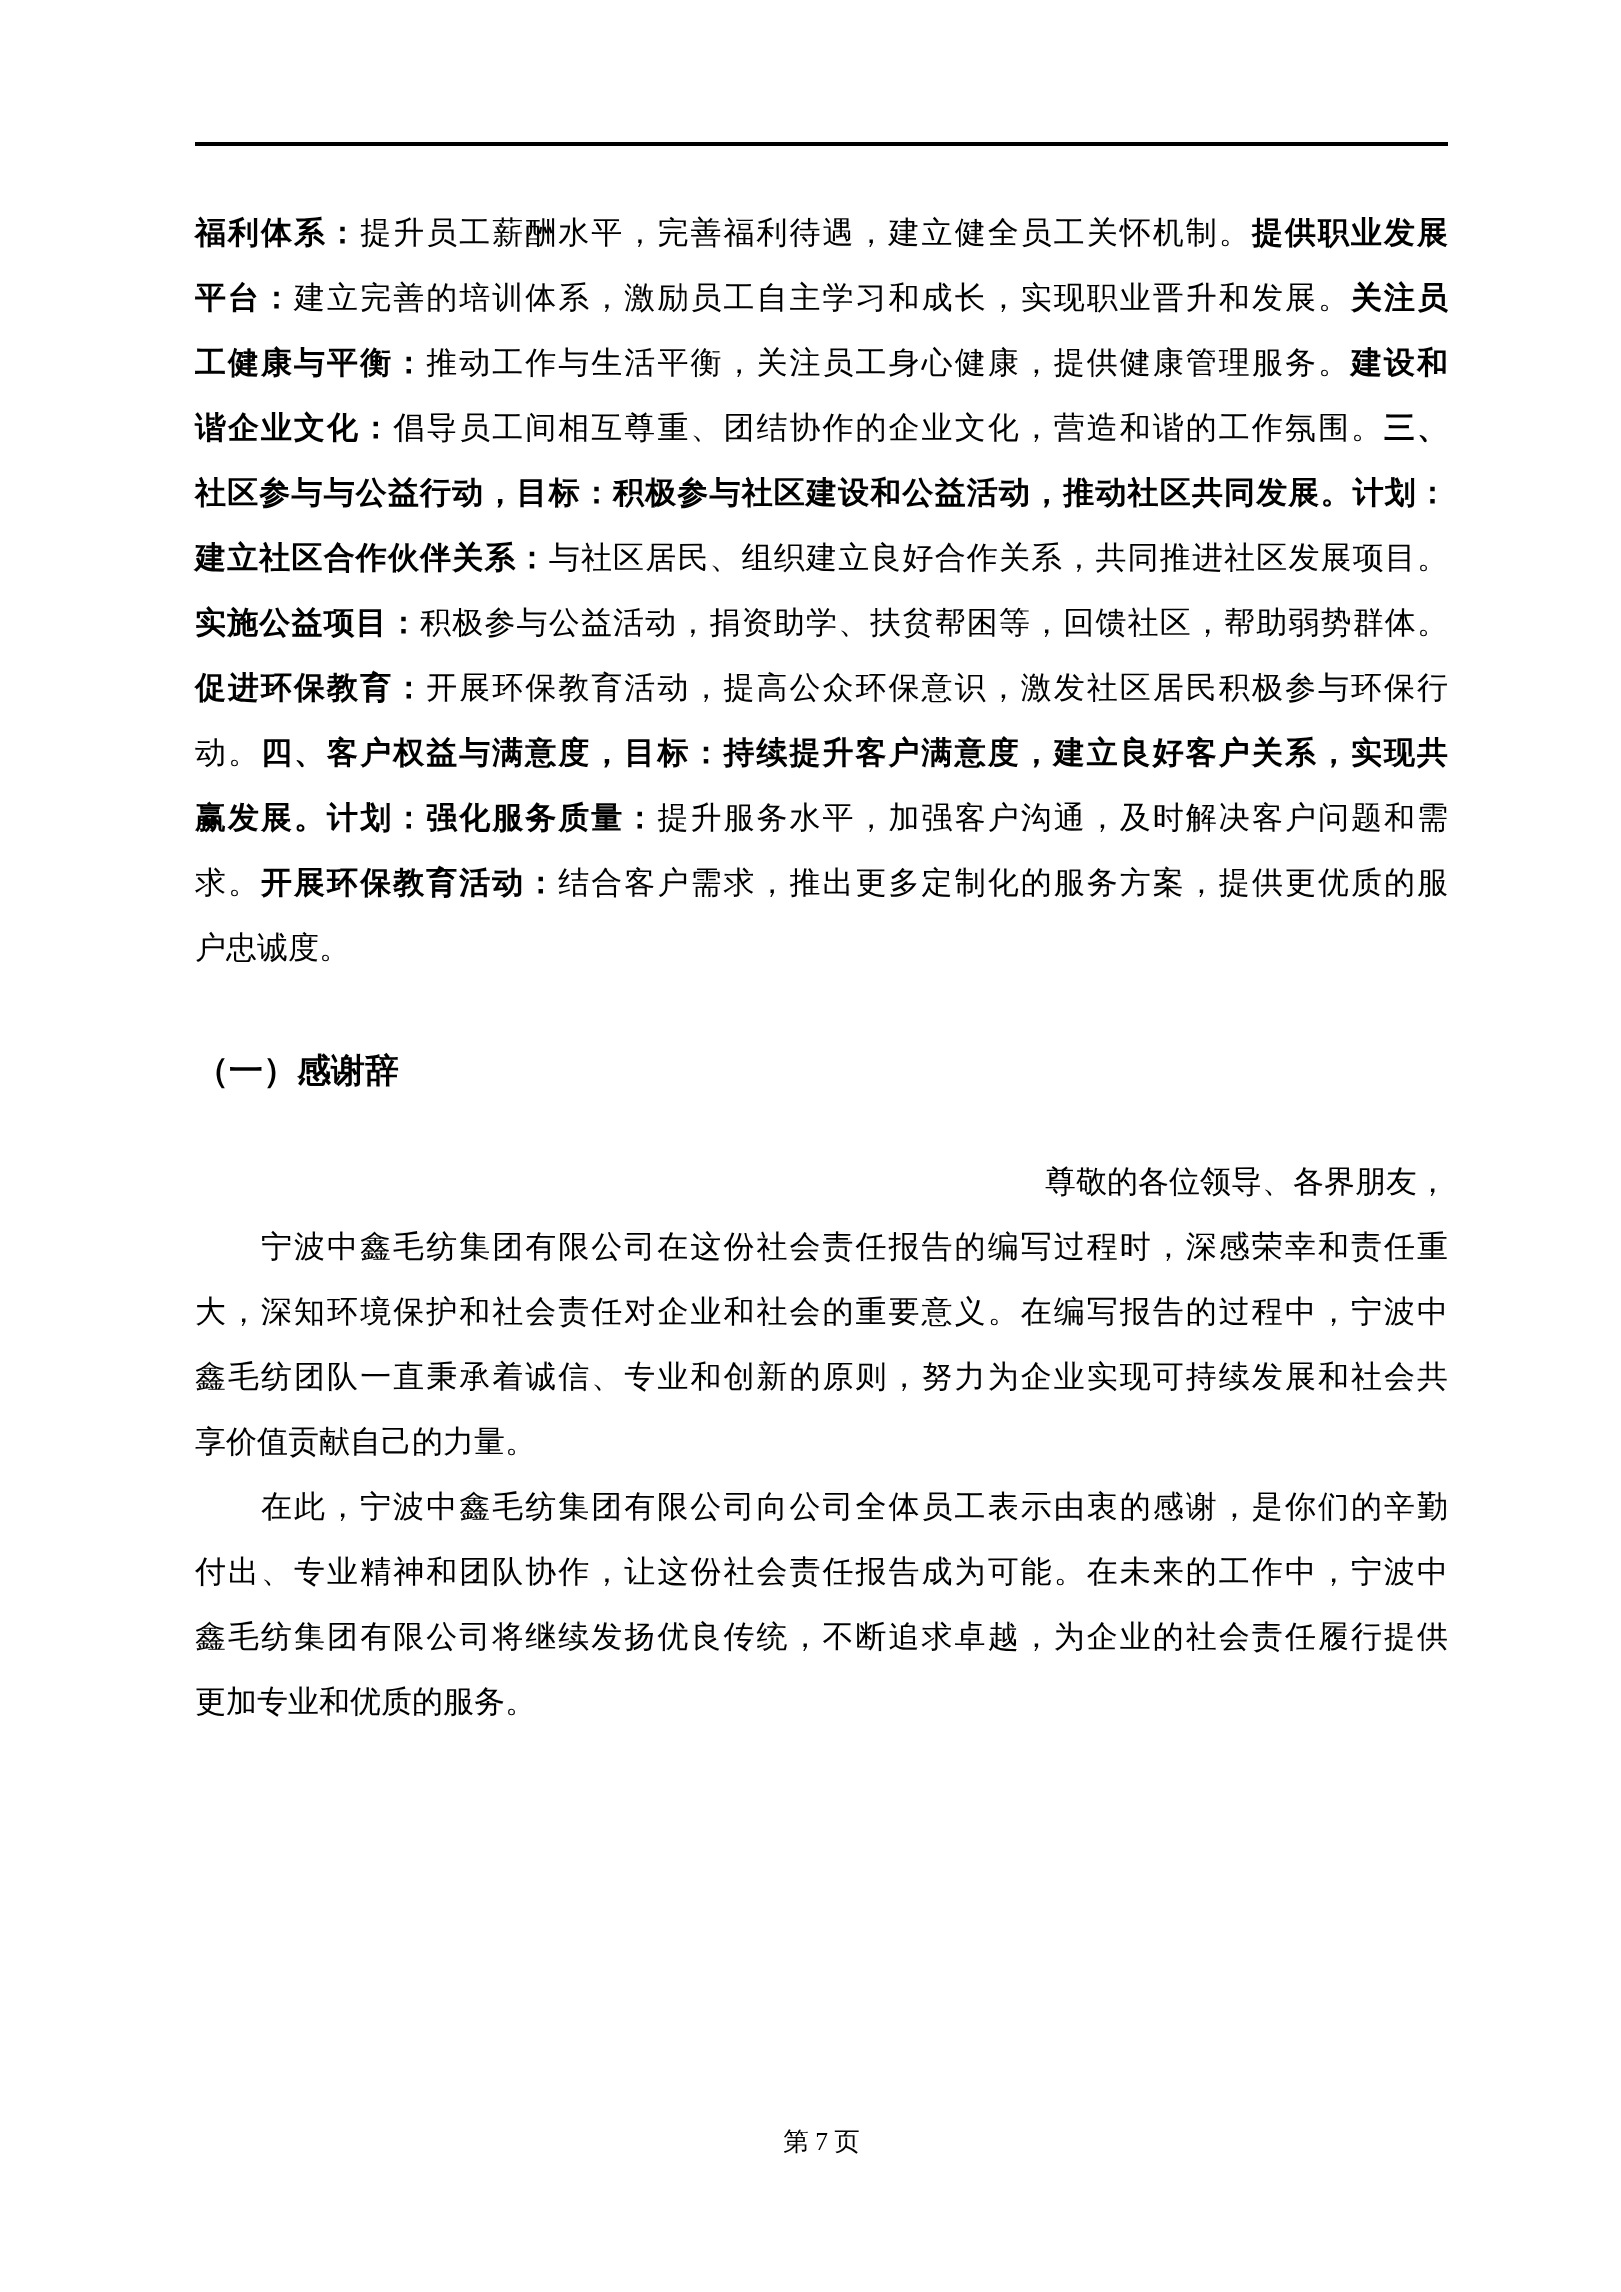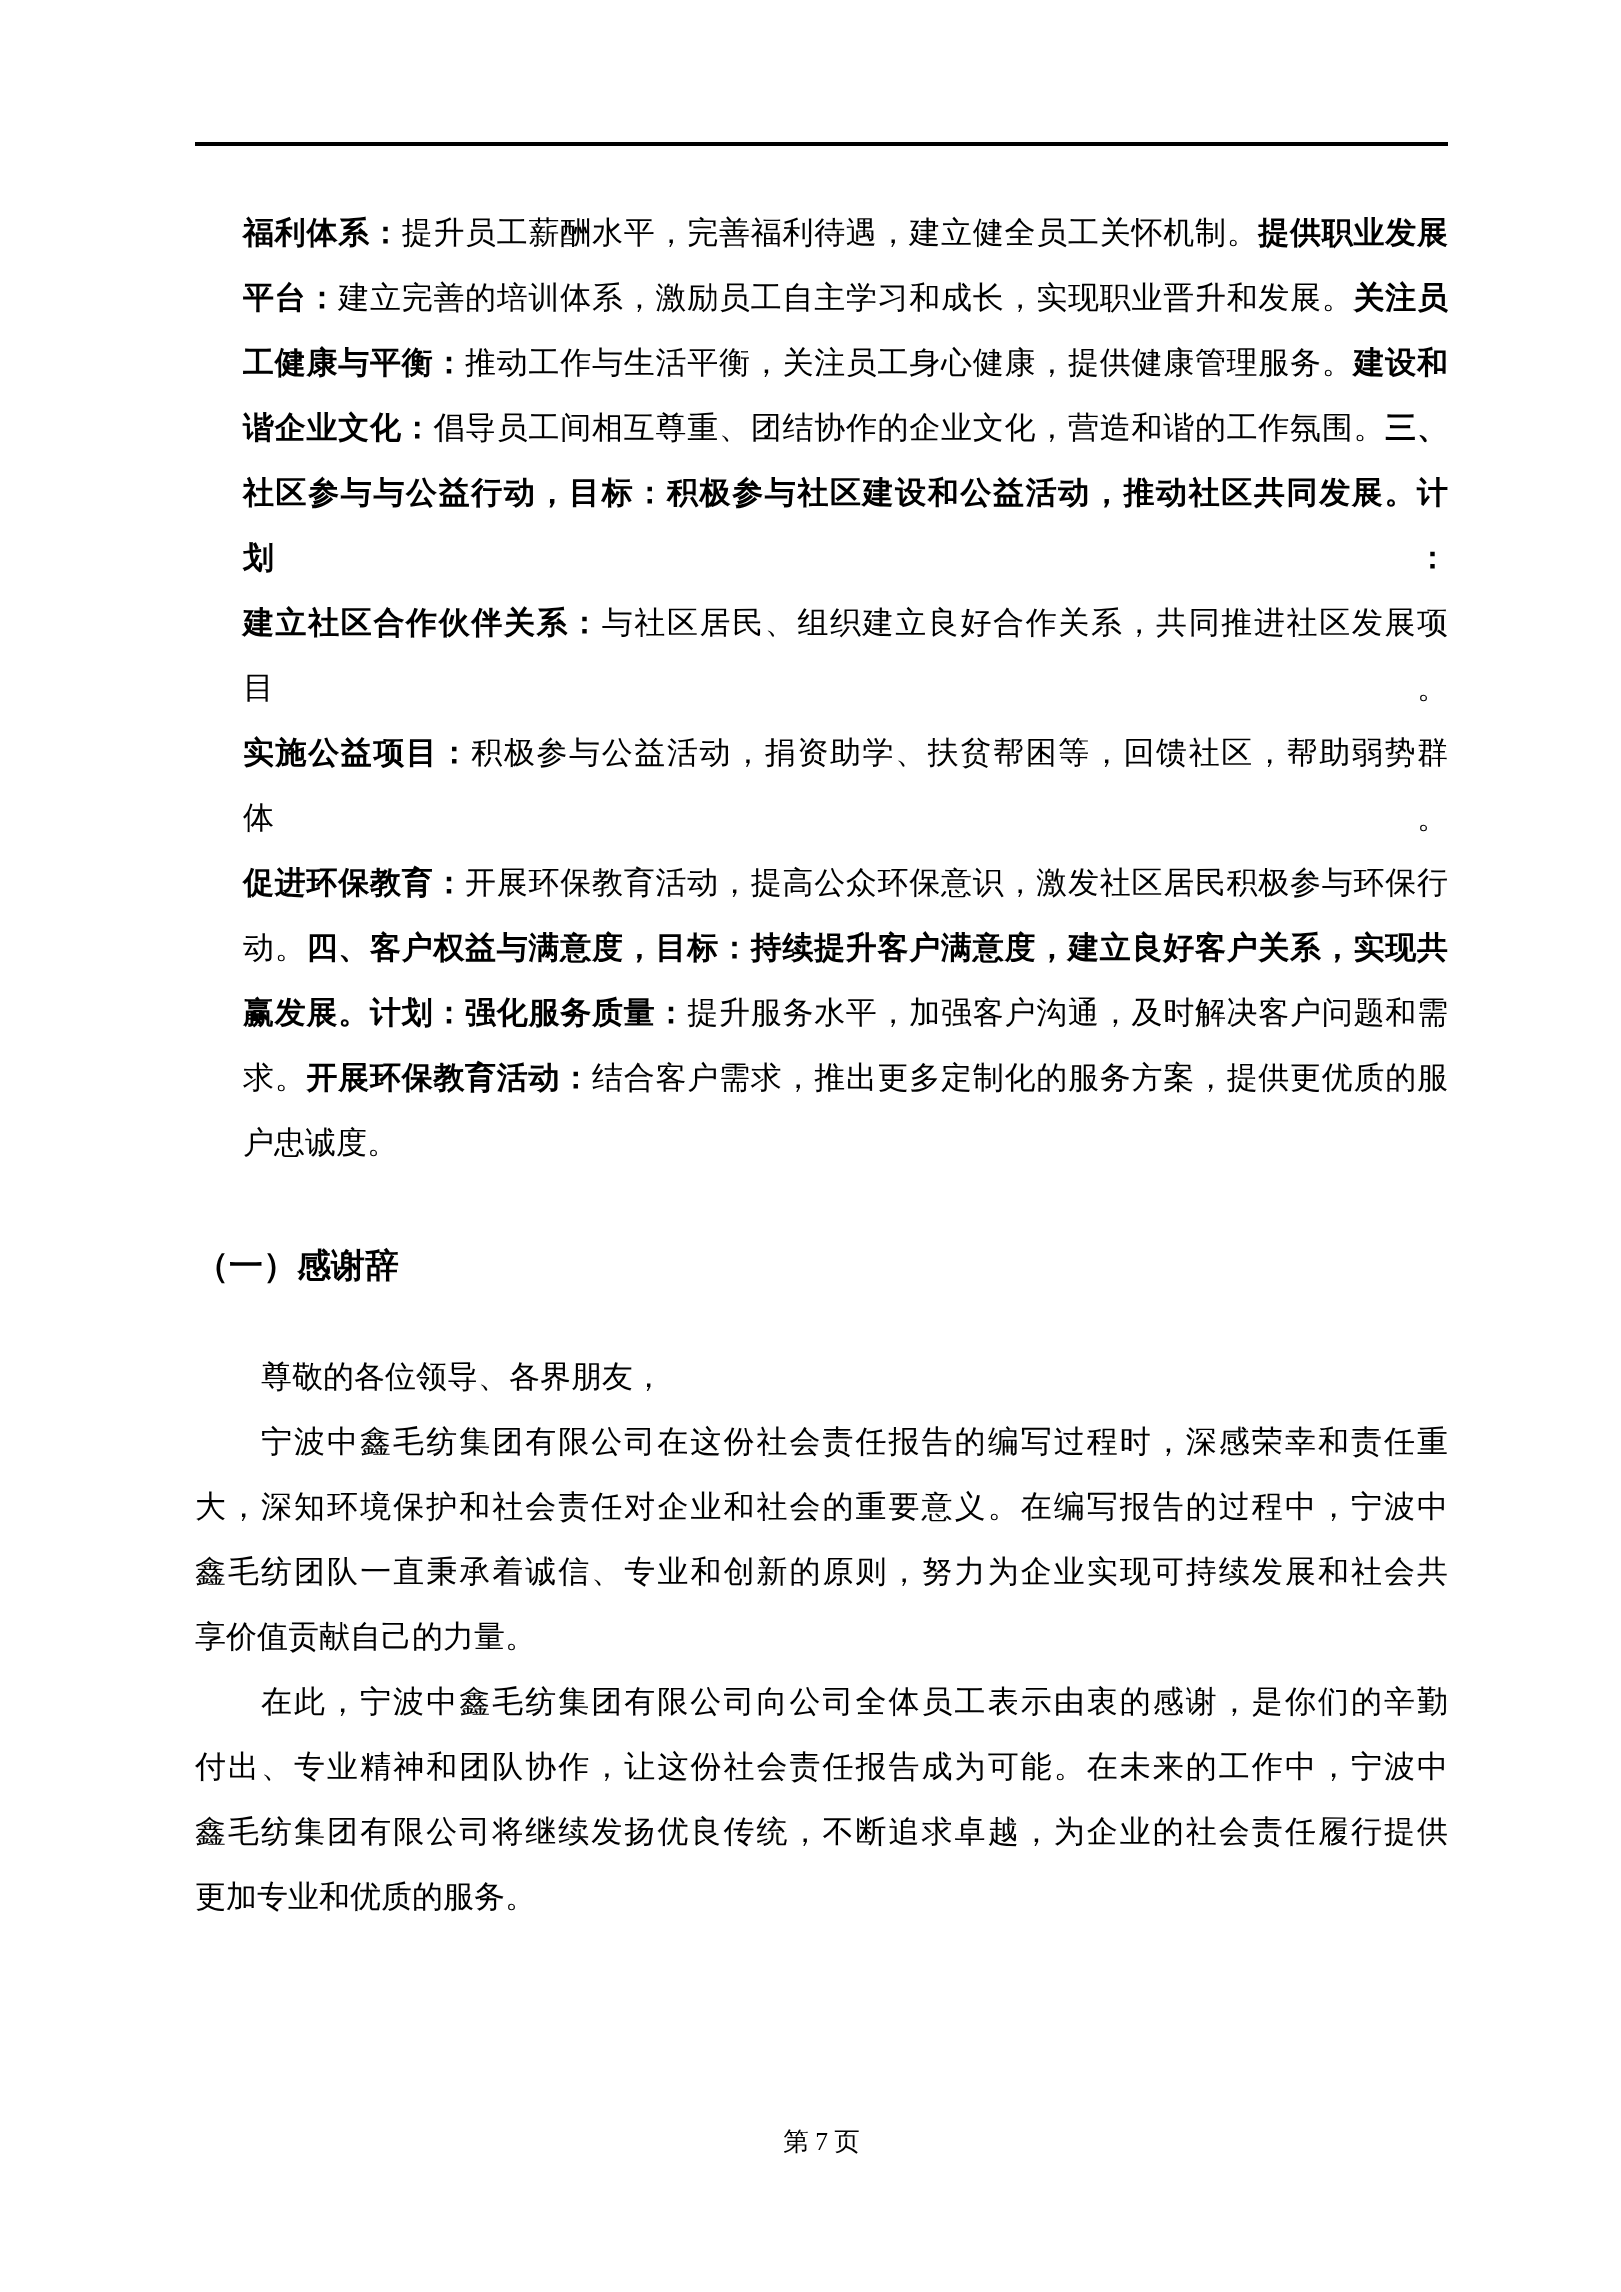--- a/index.html
+++ b/index.html
@@ -24,31 +24,32 @@
   }
   .header-rule {
     margin-top: 142px;
     height: 3.9px;
     background: #000000;
   }
   .text-block {
     font-size: 31px;
     line-height: 65px;
   }
-  #body-block { margin-top: 54px; margin-left: 48px; }
+  #body-block { margin-top: 54px; }
   #ack-block  { margin-top: 54px; }
   .line {
     text-align: left;
   }
   .line.jl {
     text-align: justify;
     text-align-last: justify;
   }
   .line.indent {
     text-indent: 66px;
+    text-align: right;
   }
   .b { font-weight: bold; }
   .r { font-weight: normal; }
   h1.section-heading {
     margin: 27.4px 0 0 0;
     font-size: 47px;
     line-height: 57px;
     font-weight: bold;
   }
   h2.subsection-heading {

